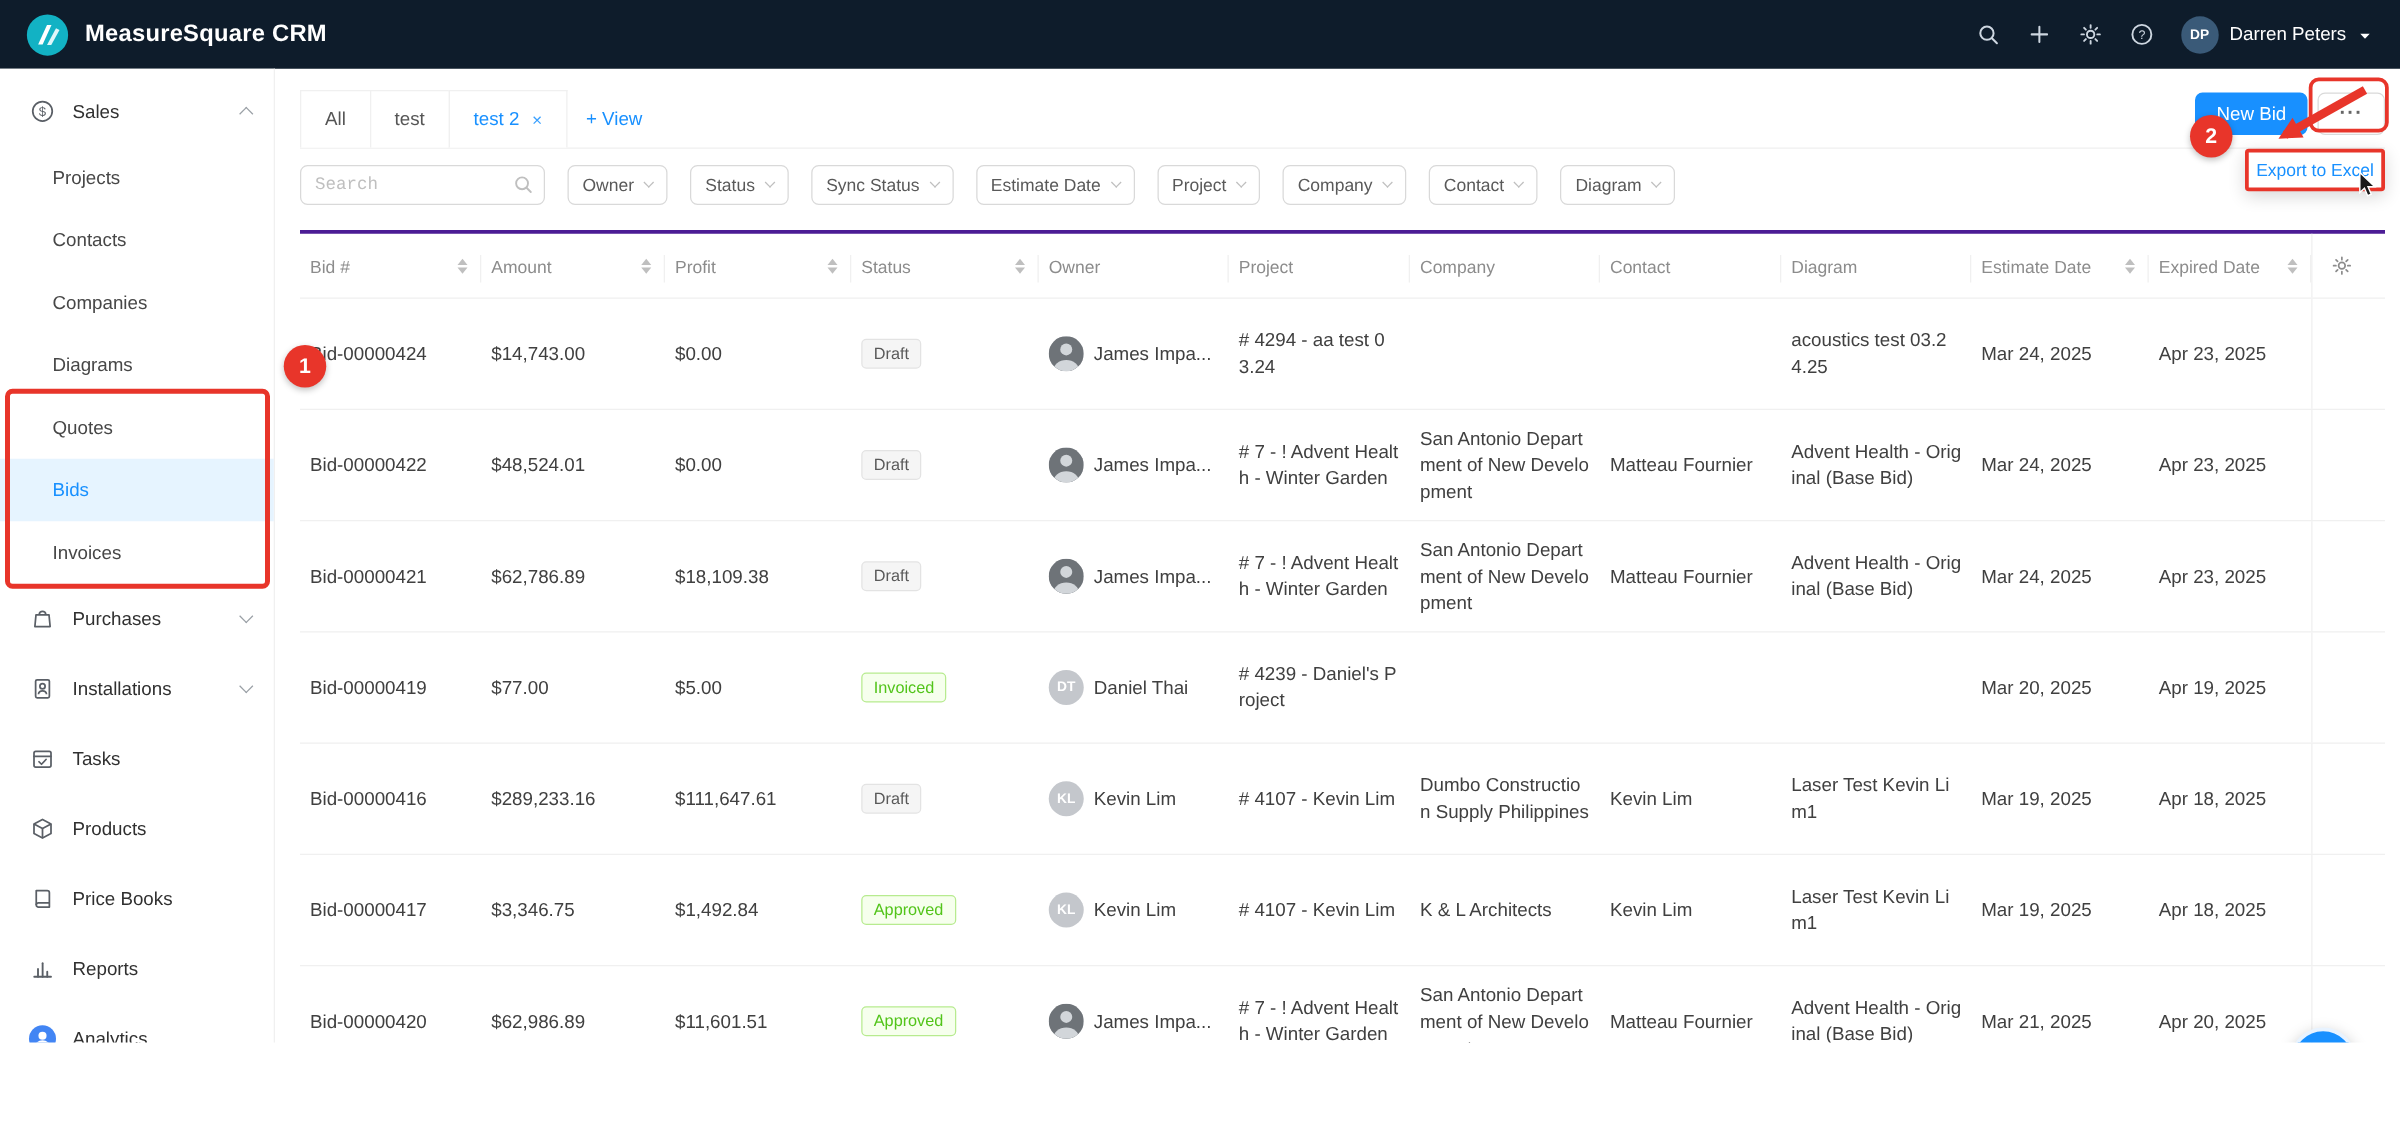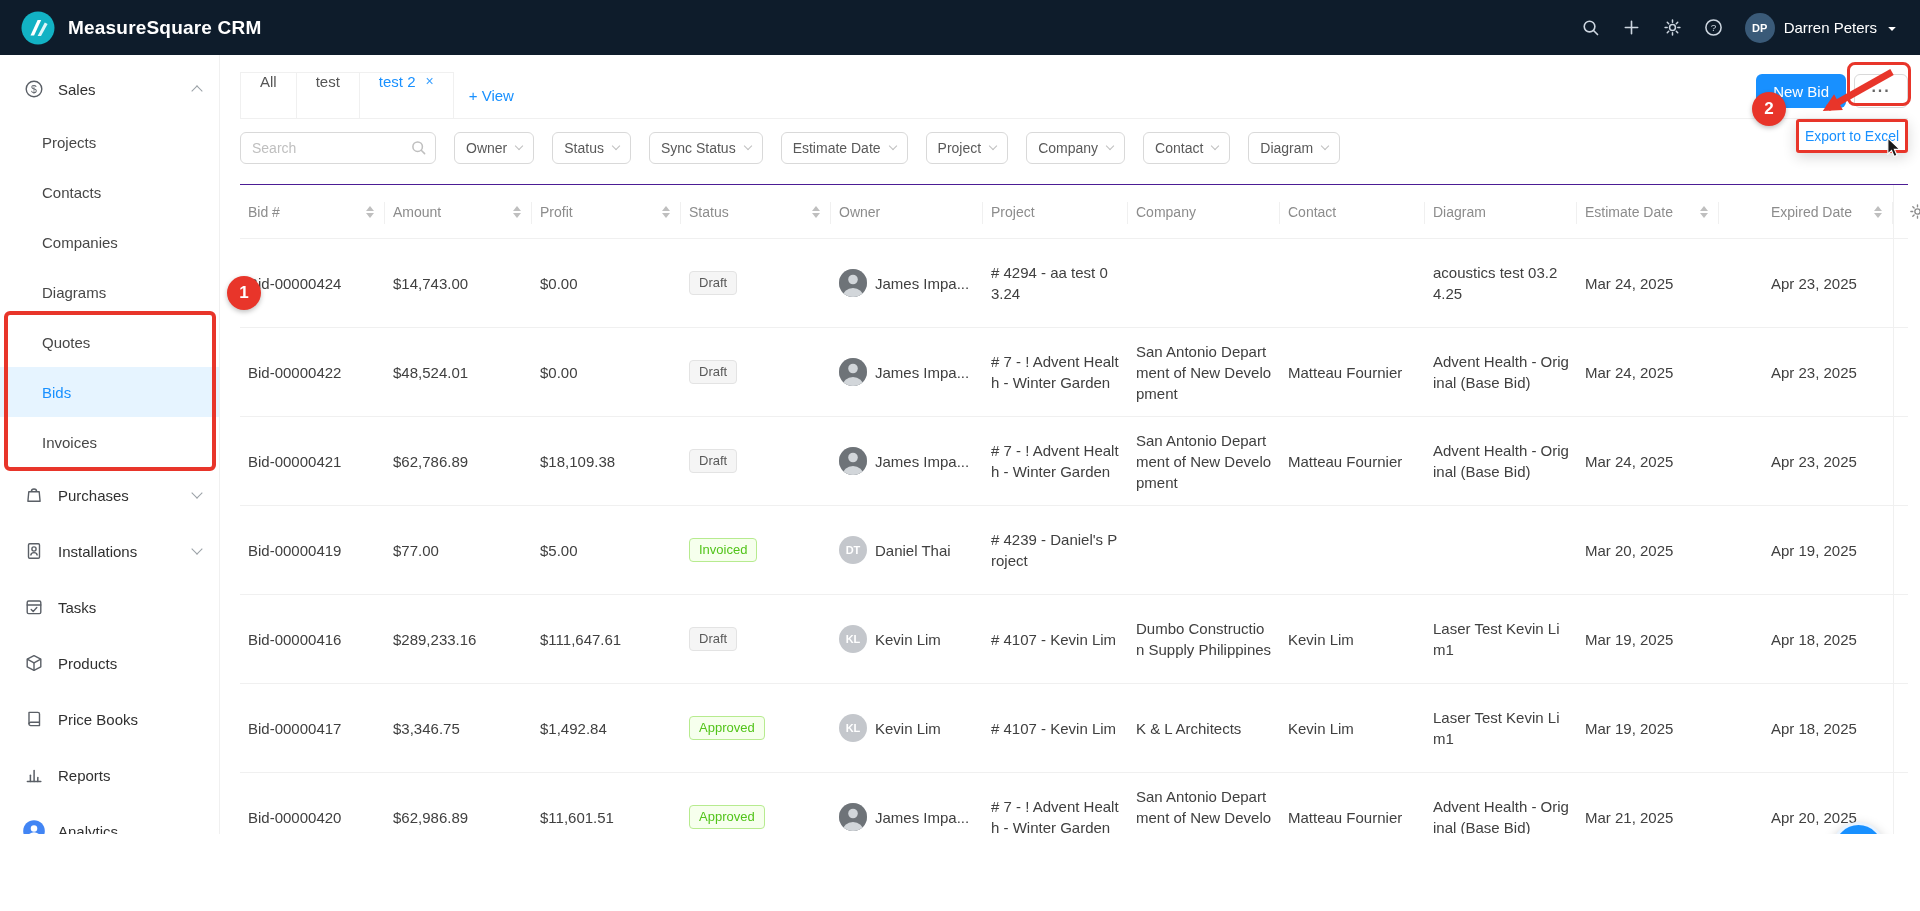--- a/index.html
+++ b/index.html
@@ -58,53 +58,53 @@
   .chev.down { transform:rotate(45deg); margin-top:-4px; }
   .chev.up   { transform:rotate(-135deg); margin-top:4px; }
   .chev.sm { width:6px; height:6px; border-color:#bfbfbf; }
 
   
   .main { flex:1; min-width:0; display:flex; flex-direction:column; padding:0 12px 0 20px; position:relative; }
 
   .tabs-bar { display:flex; align-items:flex-end; height:64px; border-bottom:1px solid #f0f0f0; flex:none; }
   .tabs { display:flex; align-items:flex-end; }
   .tab {
-    height:46px; padding:0 19px; display:flex; align-items:flex-start; gap:10px;
+    height:46px; padding:0 19px; display:flex; align-items:center; gap:10px;
     border:1px solid #f0f0f0; border-bottom:none; margin-right:-1px;
     font-size:15px; color:#555; background:#fff; cursor:pointer; white-space:nowrap;
   }
   .tab.active { color:var(--accent,#1890ff); }
   .tab-close { font-size:14px; opacity:.85; cursor:pointer; }
   .add-view { margin-left:16px; color:var(--accent,#1890ff); font-size:15px; height:46px; display:flex; align-items:center; cursor:pointer; }
   .toolbar { margin-left:auto; display:flex; align-items:flex-start; gap:8px; padding-bottom:10px;margin-top:38px; }
   .btn-primary {
     height:34px; padding:0 17px; background:var(--accent,#1890ff); color:#fff; border:none;
     border-radius:6px; font-size:15px; font-family:inherit; cursor:pointer; white-space:nowrap;
   }
   .btn-more {
     height:34px; width:54px; border:1px solid #d9d9d9; background:#fff; border-radius:6px;
     color:#666; font-size:16px; font-weight:bold; letter-spacing:1px; font-family:inherit; cursor:pointer;
   }
 
   .filters { display:flex; align-items:center; gap:18px; margin:13px 0 20px; flex:none; }
   .search-box { position:relative; width:196px; flex:none; }
   .search-box input {
     width:100%; height:32px; border:1px solid #d9d9d9; border-radius:6px; padding:0 34px 0 11px;
-    font-size:14px; color:#333; outline:none; font-family:Liberation Sans, sans-serif; background:#fff;
+    font-size:14px; color:#333; outline:none; font-family:Liberation Mono, monospace; background:#fff;
   }
   .search-box input::placeholder { color:#bfbfbf; }
   .search-suffix { position:absolute; right:9px; top:7px; display:flex; cursor:pointer; }
   .filter-select {
     height:32px; padding:0 11px; display:inline-flex; align-items:center; gap:9px;
     border:1px solid #d9d9d9; border-radius:6px; background:#fff; font-size:14px; color:#595959;
     font-family:inherit; cursor:pointer; white-space:nowrap;
   }
 
   
-  .thead { display:flex; align-items:center; height:55px; border-top:1px solid #4c1d95; border-bottom:1px solid #f0f0f0; flex:none; }
+  .thead { display:flex; align-items:center; height:55px; border-top:3px solid #4c1d95; border-bottom:1px solid #f0f0f0; flex:none; }
   .th {
     display:flex; align-items:center; padding:0 8px; font-size:14px; color:#8c8c8c;
     height:100%; position:relative; flex:none; cursor:pointer;
   }
   .th::after { content:""; position:absolute; right:0; top:17px; height:22px; width:1px; background:#f0f0f0; }
   .sorters { display:flex; flex-direction:column; gap:2px; margin-left:auto; padding-right:3px; cursor:pointer; }
   .sc { width:0; height:0; border-left:4px solid transparent; border-right:4px solid transparent; }
   .sc.up { border-bottom:5px solid #bfbfbf; }
   .sc.down { border-top:5px solid #bfbfbf; }
   .th-settings { width:48px; justify-content:center; border-left:1px solid #f0f0f0; color:#8c8c8c; }
@@ -120,21 +120,21 @@
   .thead .i-0, .c-bid      { width:145px; }
   .thead .i-1, .c-amount   { width:147px; }
   .thead .i-2, .c-profit   { width:149px; }
   .thead .i-3, .c-status   { width:150px; }
   .thead .i-4, .c-owner    { width:152px; }
   .thead .i-5, .c-project  { width:145px; }
   .thead .i-6, .c-company  { width:152px; }
   .thead .i-7, .c-contact  { width:145px; }
   .thead .i-8, .c-diagram  { width:152px; }
   .thead .i-9, .c-estimate { width:142px; }
-  .thead .i-10,.c-expired  { width:130px;margin-left:44px; }
+  .thead .i-10,.c-expired  { width:130px; }
 
   .tag {
     display:inline-block; padding:2px 9px; font-size:13px; line-height:18px; border-radius:4px;
     border:1px solid #e3e3e3; background:#f5f5f5; color:#595959; white-space:nowrap;
   }
   .tag.t-success { background:#f6ffed; border-color:#b7eb8f; color:var(--success-green,#52c41a); }
 
   .c-owner { display:flex; align-items:center; gap:8px; white-space:nowrap; overflow:hidden; }
   .avatar {
     width:28px; height:28px; border-radius:50%; overflow:hidden; flex:none; background:#c4c7cc;

